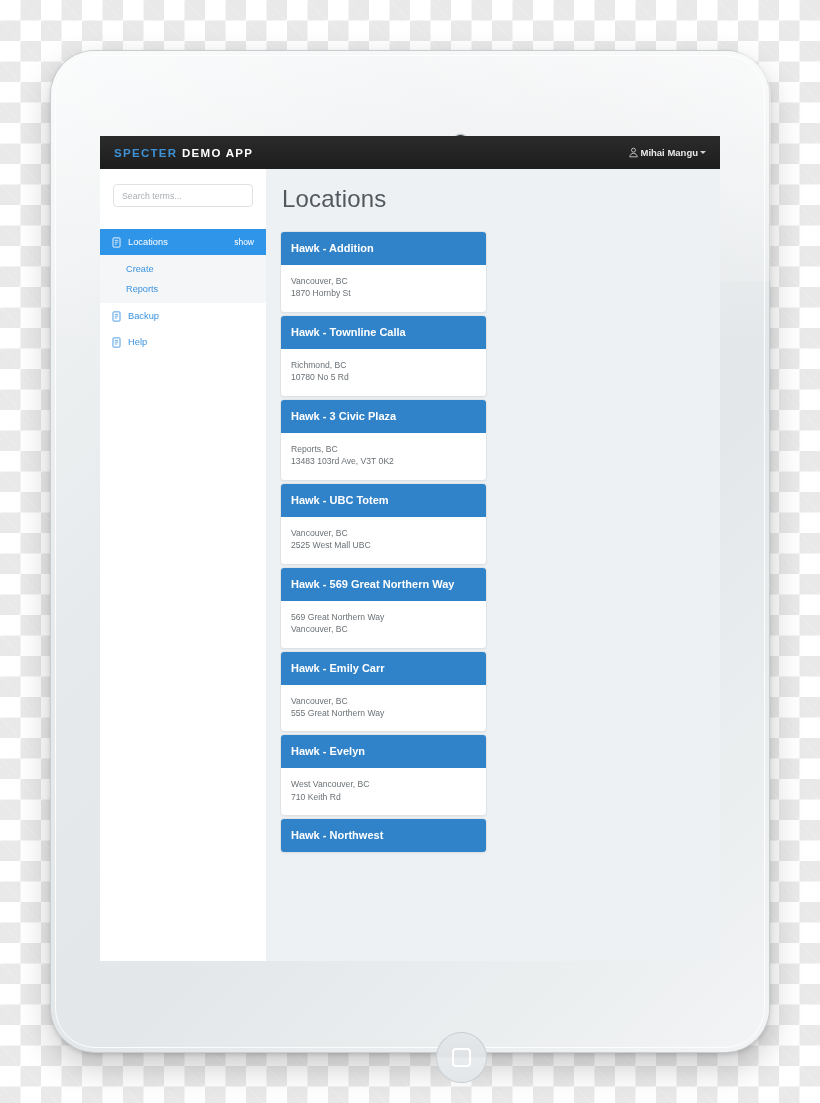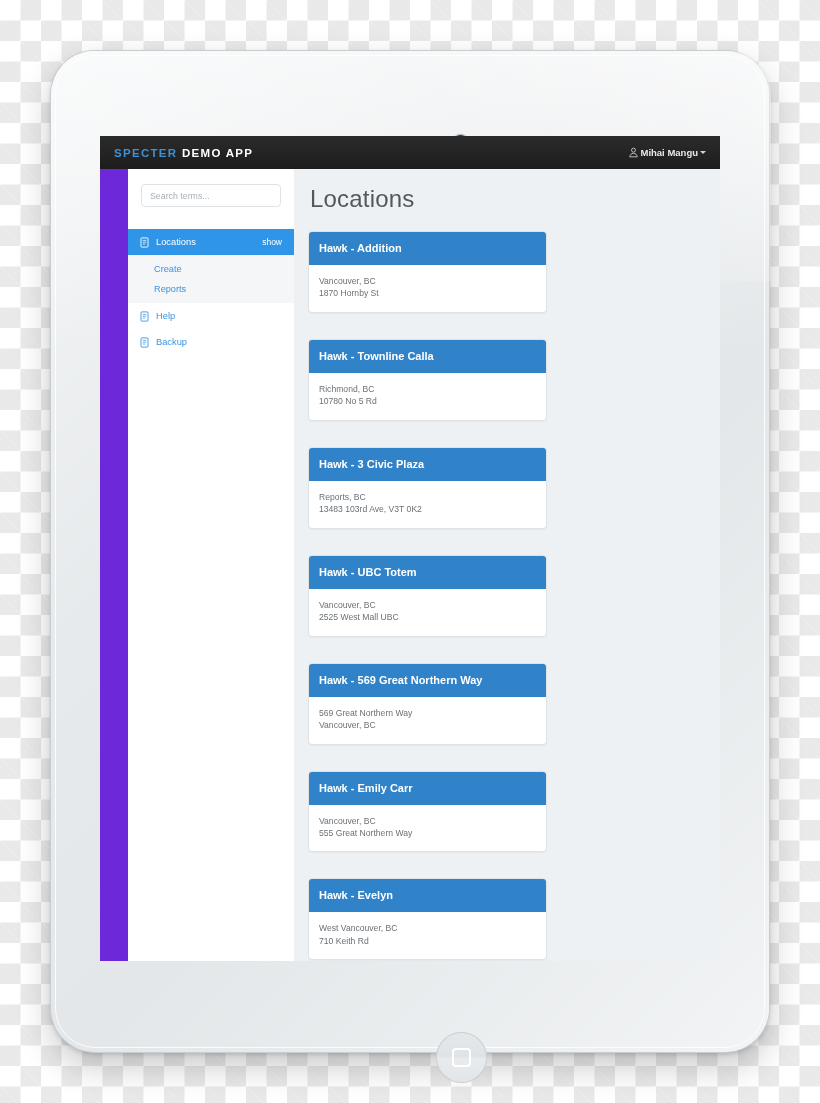--- a/index.html
+++ b/index.html
@@ -147,22 +147,21 @@
     border-left: 3px solid transparent;
     border-right: 3px solid transparent;
     border-top: 3.5px solid #cfcfcf;
     margin-left: 1px;
   }
 
   
   #screen-body {
     display: flex;
     height: 792px;
-    background: #6d28d9;
-    padding-left: 28px;
+    background: #4d7c0f;
   }
 
   
   #sidebar {
     width: 166px;
     background: #ffffff;
     flex: 0 0 166px;
     box-sizing: border-box;
     padding-top: 15px;
   }
@@ -234,22 +233,22 @@
     font-weight: normal;
     margin: 0 0 18px 2px;
     letter-spacing: .2px;
   }
   #cards-grid {
     display: flex;
     flex-wrap: wrap;
     gap: 0 19px;
   }
   .card {
-    width: 239px;
-    margin-bottom: 26px;
+    width: 207px;
+    margin-bottom: 2px;
     background: #ffffff;
     border: 1px solid #dfe3e6;
     border-radius: 4px;
     box-sizing: border-box;
     overflow: hidden;
     box-shadow: 0 1px 1px rgba(0,0,0,.04);
   }
   .card-header {
     background: #3083c9;
     color: #ffffff;
@@ -325,29 +324,29 @@
         <a class="nav-subitem">Create</a>
         <a class="nav-subitem">Reports</a>
       </div>
 
 
       <div class="nav-item">
         <svg class="doc-icon" width="9" height="11" viewBox="0 0 12 15">
           <rect x="1.2" y="1.2" width="9.6" height="12.6" rx="1.2" fill="none" stroke="#3b93e0" stroke-width="1.2"></rect>
           <path d="M3.6 4.6h4.8M3.6 7.1h4.8M3.6 9.6h3.2" stroke="#3b93e0" stroke-width="1"></path>
         </svg>
-        <span>Help</span>
+        <span>Backup</span>
       </div>
 
       <div class="nav-item">
         <svg class="doc-icon" width="9" height="11" viewBox="0 0 12 15">
           <rect x="1.2" y="1.2" width="9.6" height="12.6" rx="1.2" fill="none" stroke="#3b93e0" stroke-width="1.2"></rect>
           <path d="M3.6 4.6h4.8M3.6 7.1h4.8M3.6 9.6h3.2" stroke="#3b93e0" stroke-width="1"></path>
         </svg>
-        <span>Backup</span>
+        <span>Help</span>
       </div>
 
     </div>
 
     <div id="content">
       <h1 id="page-title">Locations</h1>
       <div id="cards-grid">
           <div class="card">
             <div class="card-header">Hawk - Addition</div>
             <div class="card-body">

